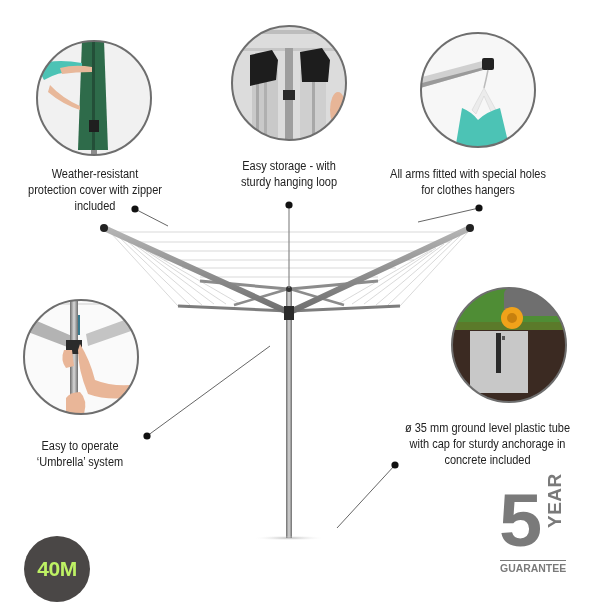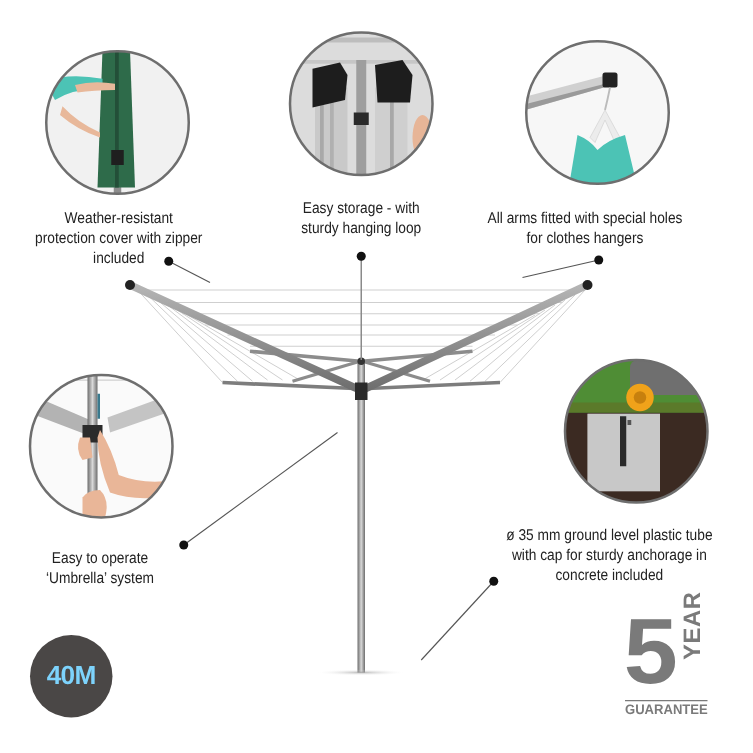--- a/index.html
+++ b/index.html
@@ -2,22 +2,22 @@
 <html><head>
 <meta charset="utf-8">
 <style>
   html, body { margin: 0; padding: 0; background: #ffffff; }
   body { width: 602px; height: 602px; position: relative; overflow: hidden;
          font-family: "Liberation Sans", sans-serif; }
   .stage { position: absolute; left: 0; top: 0; width: 602px; height: 602px; }
   .callout-text { position: absolute; text-align: center; color: #222; font-size: 12.5px;
                   line-height: 16px; font-family: "Liberation Sans", sans-serif;
                   transform: scaleX(0.88); transform-origin: center top; white-space: nowrap; }
-  .badge-40m { position: absolute; left: 24px; top: 508px; width: 66px; height: 66px;
-               border-radius: 50%; background: #4a4746; color: #7dd3fc; display: flex;
+  .badge-40m { position: absolute; left: 24px; top: 536px; width: 66px; height: 66px;
+               border-radius: 50%; background: #4a4746; color: #bef264; display: flex;
                align-items: center; justify-content: center; font-weight: bold; font-size: 21px;
                font-family: "Liberation Sans", sans-serif; letter-spacing: -0.5px; }
   .guarantee { position: absolute; left: 500px; top: 492px; width: 68px; height: 84px; }
   .g-five { position: absolute; left: 0; top: -8px; font-size: 74px; font-weight: bold; color: #7a7a7a;
             font-family: "Liberation Sans", sans-serif; line-height: 74px; transform: scaleX(1.05); }
   .g-year { position: absolute; left: 44px; top: 36px; font-size: 19px; font-weight: bold; color: #7a7a7a;
             transform: rotate(-90deg); transform-origin: left top; letter-spacing: 0.5px;
             font-family: "Liberation Sans", sans-serif; white-space: nowrap; }
   .g-rule { position: absolute; left: 0; top: 68px; width: 66px; height: 1px; background: #7a7a7a; }
   .g-text { position: absolute; left: 0; top: 70px; font-size: 11px; font-weight: bold; color: #7a7a7a;

